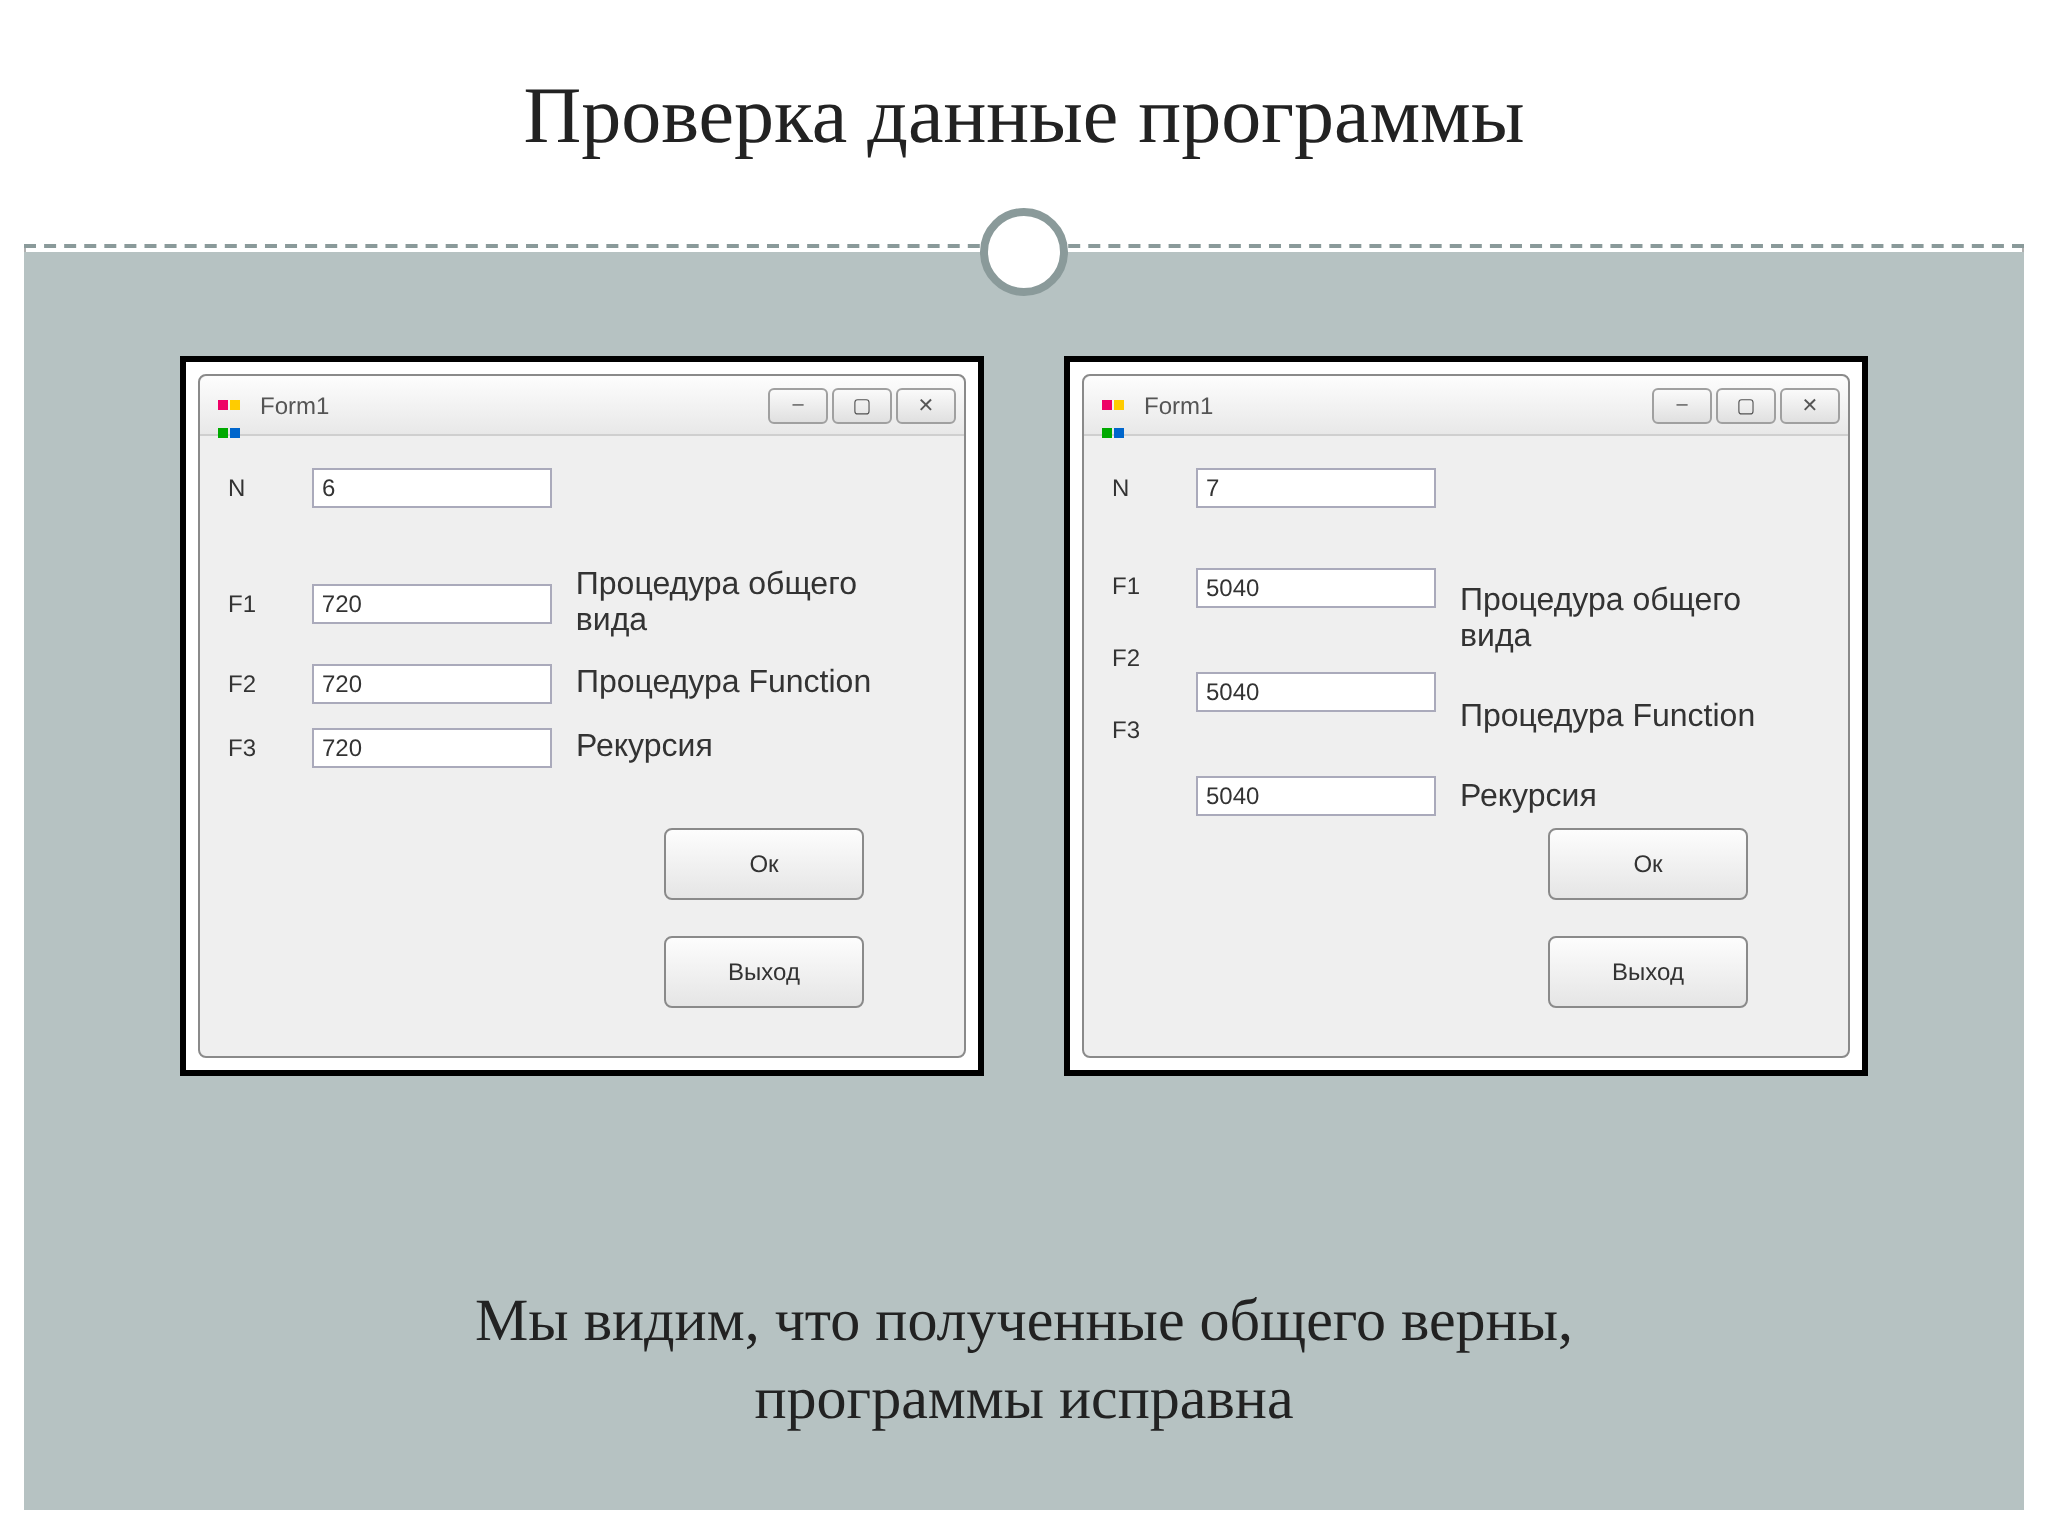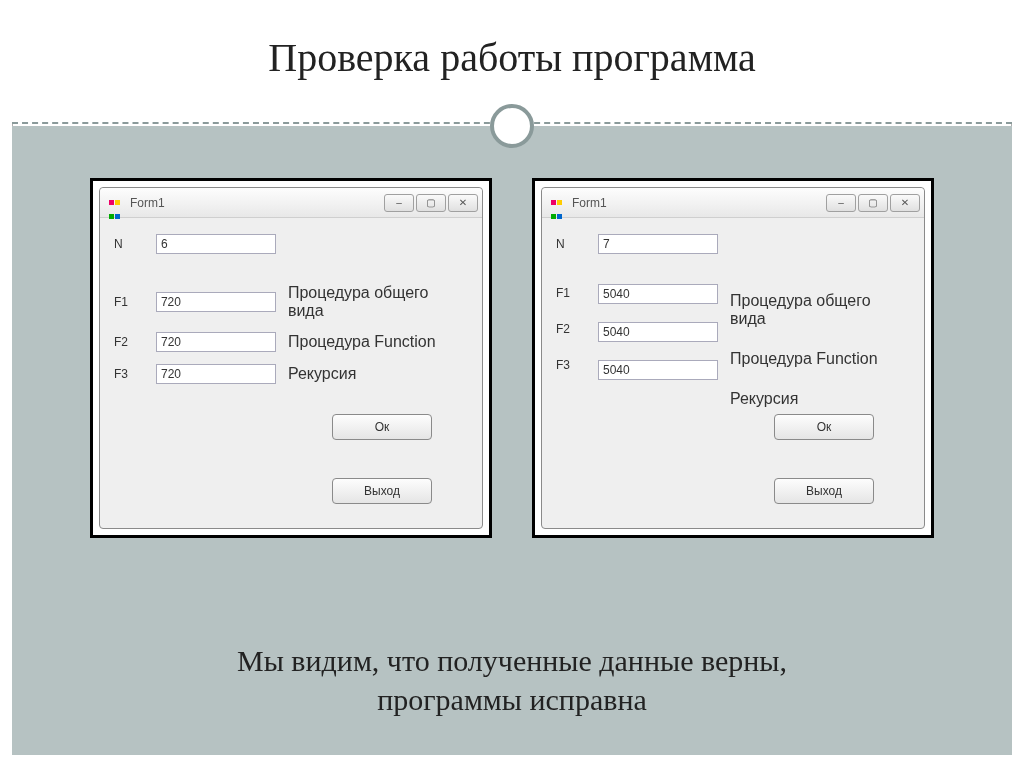--- a/index.html
+++ b/index.html
@@ -114,28 +114,28 @@
     padding: 2px 4px; height: 20px; width: 120px;
     font-family: Tahoma, Arial, sans-serif; font-size: 12px; color:#333;
   }
   .row-f { display: flex; align-items: center; gap: 12px; margin-bottom: 12px; }
   .desc { font-size: 16px; color: #333; }
   .btn-stack {
     position: absolute; right: 50px; bottom: 24px;
     display: flex; flex-direction: column; gap: 18px; align-items:center;
   }
   .wbtn {
-    width: 100px; height: 26px;
+    width: 100px; height: 36px;
     border: 1px solid #8a8a8a; border-radius: 4px;
     background: linear-gradient(#fdfdfd,#e5e5e5);
     display:flex;align-items:center;justify-content:center;
-    font-size:12px;color:#333;margin-top:20px;
+    font-size:12px;color:#333;
   }
   
-  .win2 .stack-col { display:flex; flex-direction: column; gap: 18px; }
+  .win2 .stack-col { display:flex; flex-direction: column; gap: 32px; }
   .win2 .lbl-col { display:flex; flex-direction:column; gap:22px; padding-top:2px;}
   .win2 .desc-col { display:flex; flex-direction:column; gap:22px; padding-top:8px;}
   .win2 .triple { display:flex; gap:12px; align-items:flex-start; }
   .caption {
     position: absolute;
     left: 0; right: 0; bottom: 48px;
     text-align: center;
     font-size: 30px;
     color: #222;
     line-height: 1.3;
@@ -143,21 +143,21 @@
     font-family: Georgia, 'Times New Roman', serif;
   }
 </style>
 </head>
 <body>
 
 <div class="slide-frame"></div>
 <div class="content-bg"></div>
 
 <div class="title-bar">
-  <div class="title-text">Проверка работы программа</div>
+  <div class="title-text">Проверка данные программы</div>
 </div>
 <div class="circle-decor"></div>
 
 <div class="windows-row">
 
   <div class="win-outer">
     <div class="win">
       <div class="win-titlebar">
         <div class="app-icon">
           <span class="r"></span><span class="y"></span><br><span class="g"></span><span class="b"></span>
@@ -256,15 +256,15 @@
               <span>Выход</span>
             </div>
         </div>
       </div>
     </div>
   </div>
 
 </div>
 
 <div class="caption">
-  <span>Мы видим, что полученные данные верны,</span><br>
+  <span>Мы видим, что полученные общего верны,</span><br>
   <span>программы исправна</span>
 </div>
 
 </body></html>

